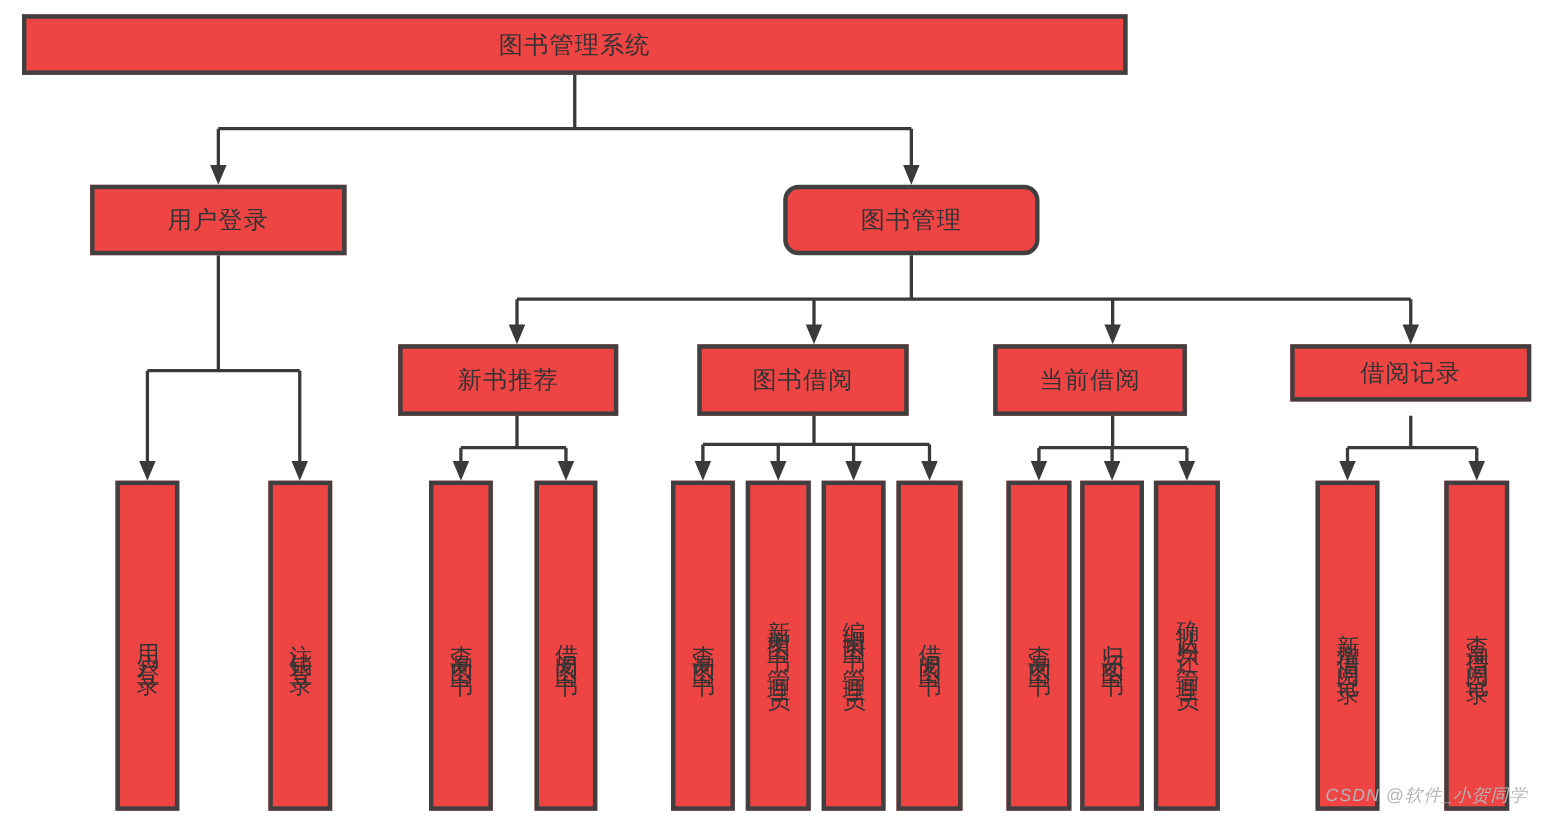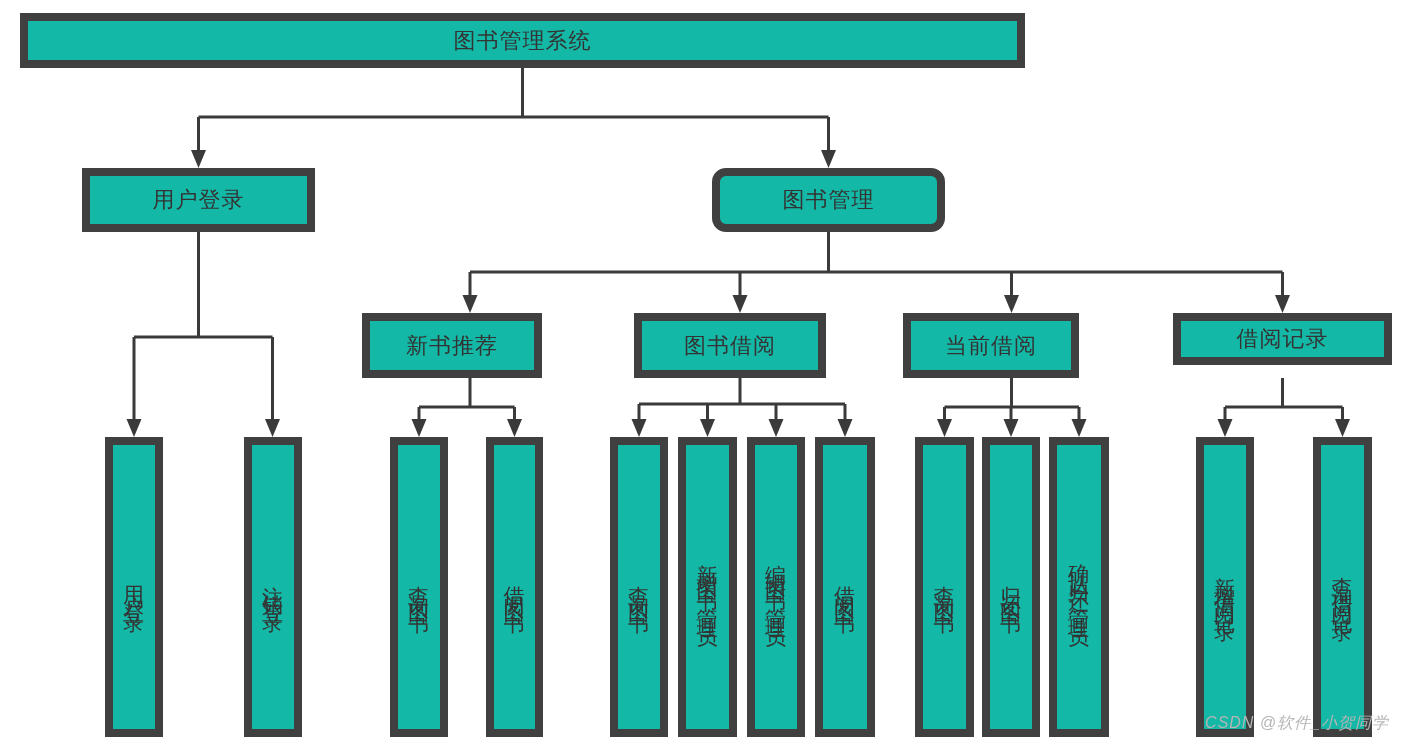--- a/index.html
+++ b/index.html
@@ -11,35 +11,35 @@
     font-family: "Liberation Sans", sans-serif;
     overflow: hidden;
   }
   .connectors {
     position: absolute;
     left: 0; top: 0;
     width: 1405px; height: 747px;
   }
   .box {
     position: absolute;
-    background: #14b8a6;
-    border: 8px solid #404040;
+    background: #ef4444;
+    border: 4px solid #404040;
     box-sizing: border-box;
     display: flex;
     align-items: center;
     justify-content: center;
     color: #333333;
     font-size: 22px;
     letter-spacing: 1px;
     white-space: nowrap;
   }
   .root  { left: 20px;   top: 13px;  width: 1005px; height: 55px; }
   .l2u   { left: 82px;   top: 168px; width: 233px;  height: 64px; }
   .l2b   { left: 712px;  top: 168px; width: 233px;  height: 64px; border-radius: 14px; }
-  .l3a   { left: 362px;  top: 313px; width: 180px;  height: 65px; }
+  .l3a   { left: 362px;  top: 313px; width: 200px;  height: 65px; }
   .l3b   { left: 634px;  top: 313px; width: 192px;  height: 65px; }
   .l3c   { left: 903px;  top: 313px; width: 176px;  height: 65px; }
   .l3d   { left: 1173px; top: 313px; width: 219px;  height: 52px; }
   .leaf {
     top: 437px;
     height: 300px;
     writing-mode: vertical-rl;
     text-orientation: mixed;
     font-size: 21px;
     letter-spacing: 9px;

